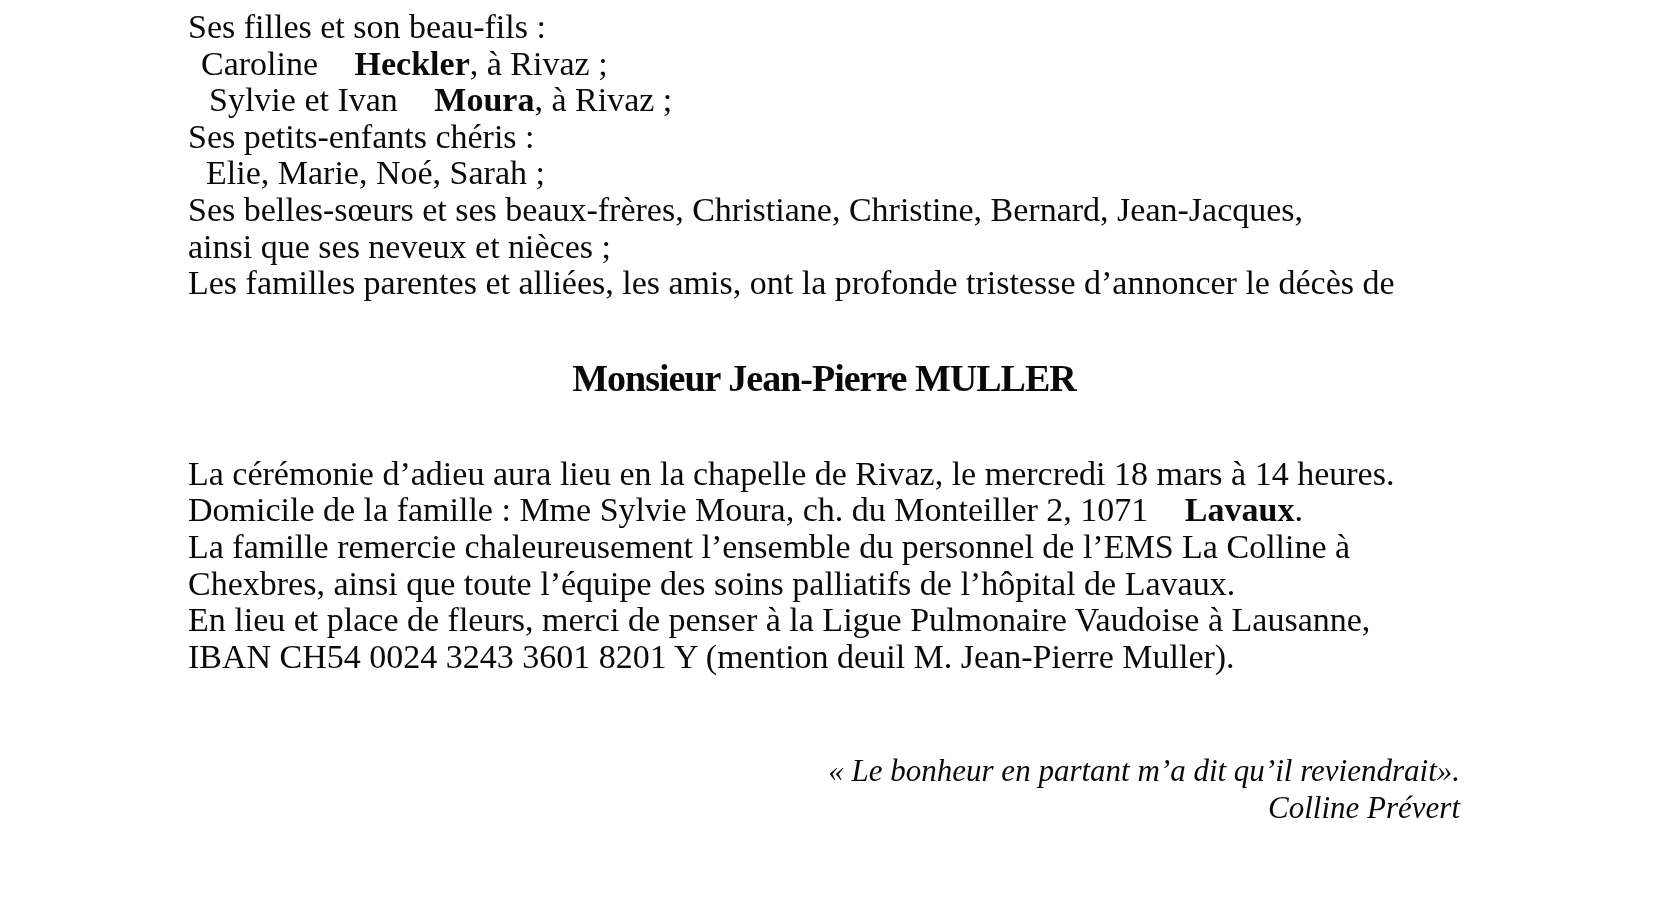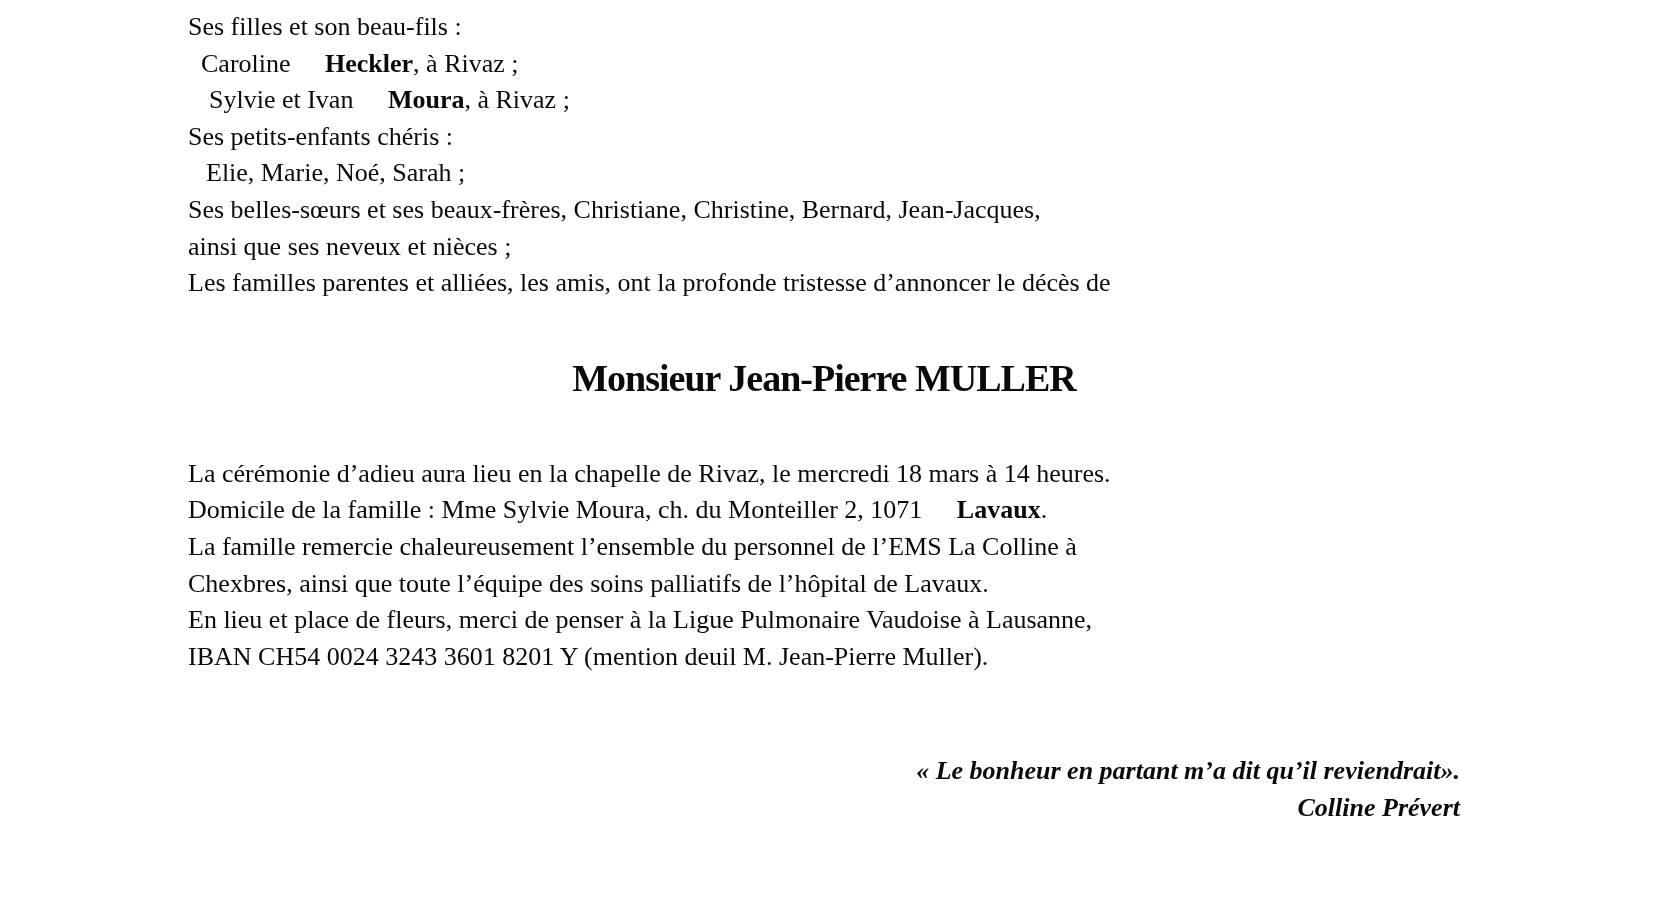--- a/index.html
+++ b/index.html
@@ -16,21 +16,21 @@
     font-family: "Liberation Serif", "DejaVu Serif", serif;
     overflow: hidden;
   }
   .content {
     position: absolute;
     left: 188px;
     top: 0;
     width: 1272px; 
   }
   .body-text {
-    font-size: 26px;
+    font-size: 34px;
     line-height: 36.6px;
     font-family: Liberation Serif, serif;
   }
   .line {
     white-space: nowrap;
   }
   .ind-1 { padding-left: 13px; }
   .ind-2 { padding-left: 21px; }
   .ind-3 { padding-left: 18px; }
   .b { font-weight: bold; margin-left: 28px; }
@@ -46,23 +46,22 @@
     text-align: center;
     white-space: nowrap;
   }
   .details {
     margin-top: 52px;
   }
   .quote {
     margin-top: 77px;
     text-align: right;
     font-style: italic;
-    font-size: 26px;
+    font-size: 31px;
     line-height: 37px;
-    font-weight: bold;
   }
 </style>
 </head>
 <body>
 
 <div class="page">
   <div class="content">
 
     <div class="intro body-text">
       <div class="line">Ses filles et son beau-fils :</div>

